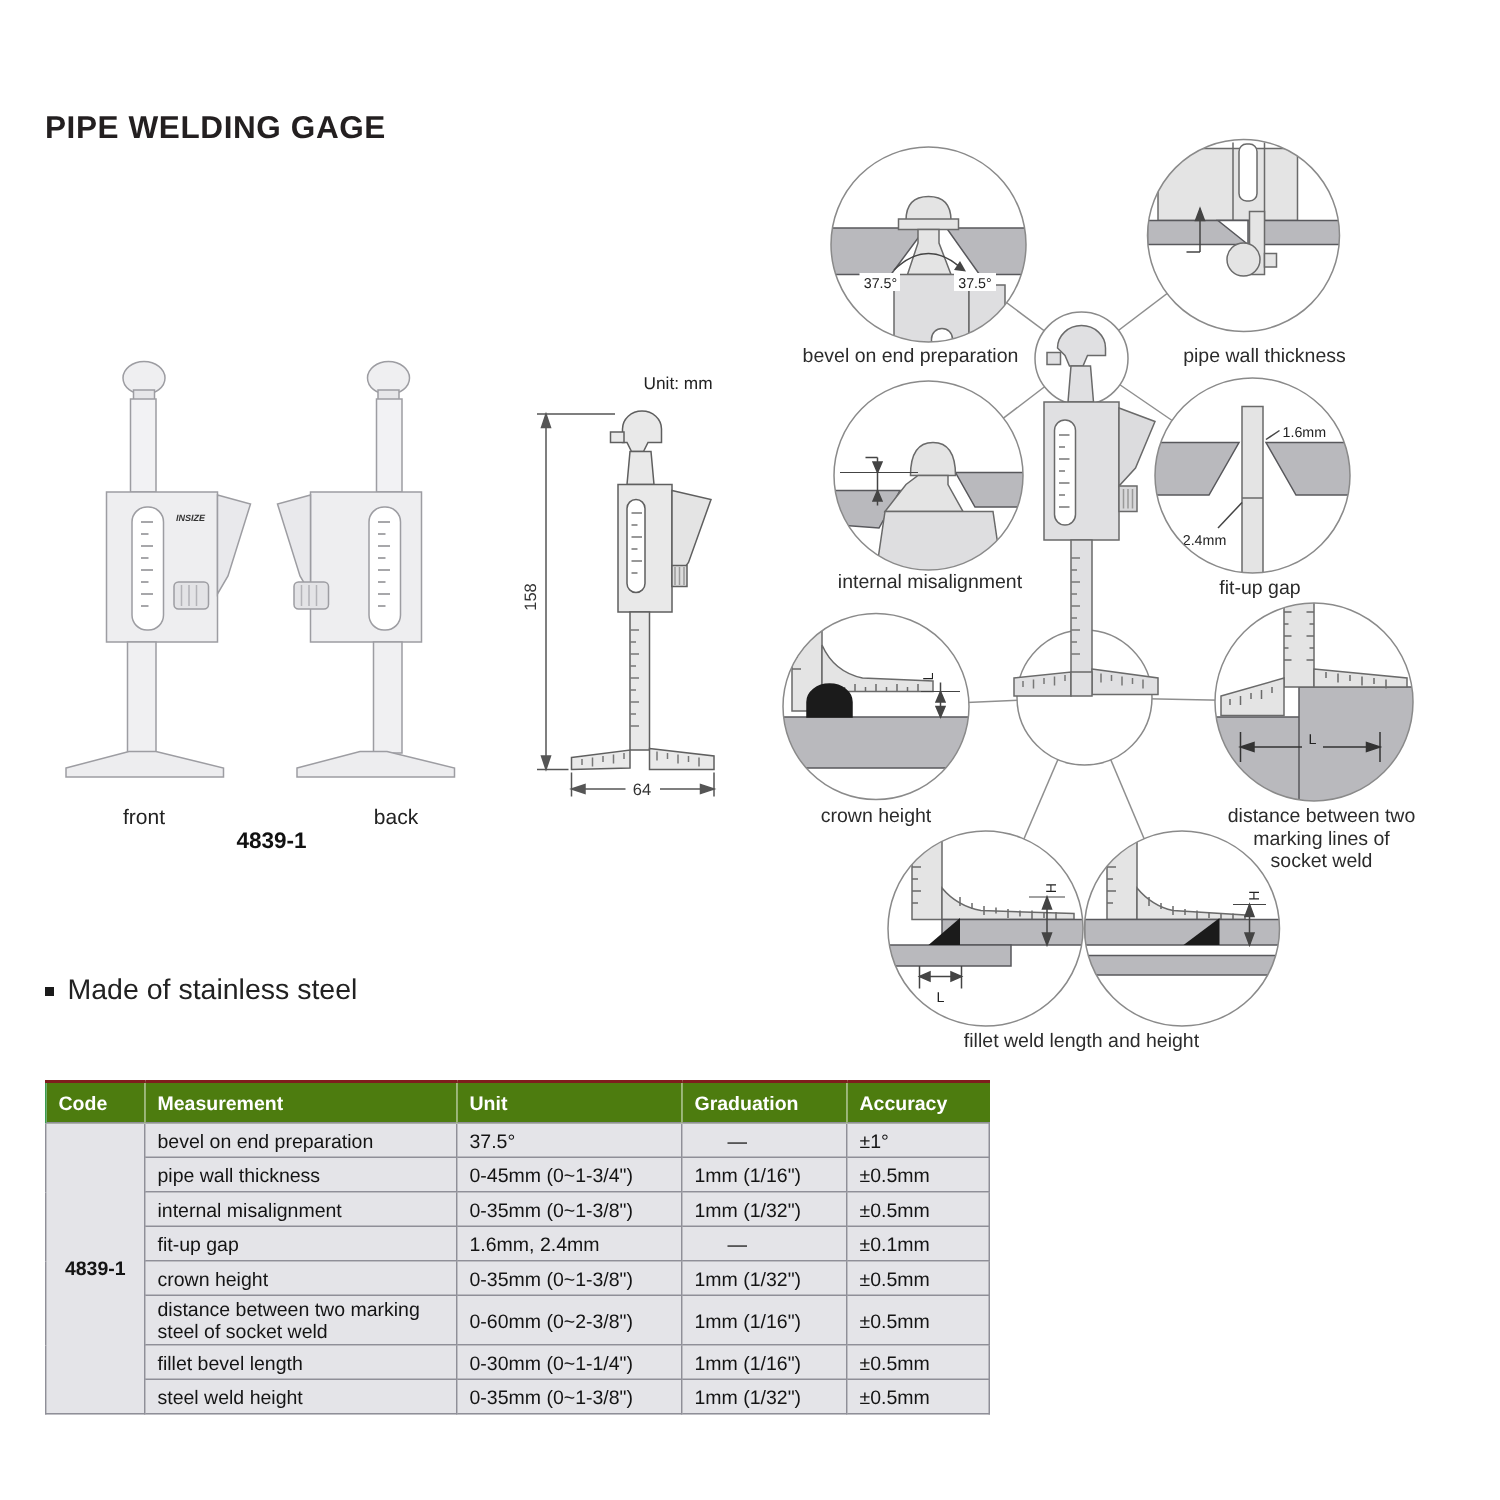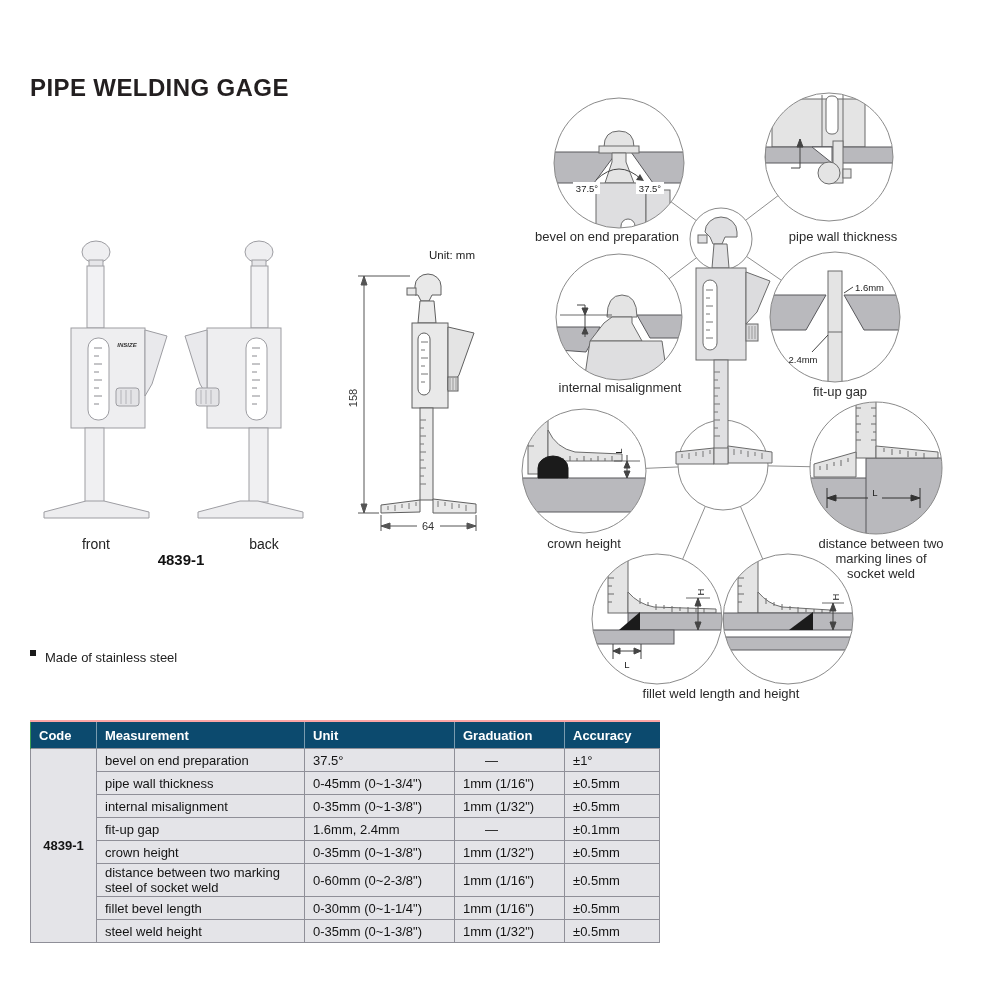--- a/index.html
+++ b/index.html
@@ -1,35 +1,35 @@
 <!DOCTYPE html>
 <html><head>
 <meta charset="utf-8">
 <style>
   html,body{margin:0;padding:0;}
   body{width:1000px;height:1000px;background:#ffffff;position:relative;
        font-family:"Liberation Sans", sans-serif;color:#1a1a1a;overflow:hidden;}
-  .page-title{position:absolute;left:30px;top:74px;font-size:24px;font-weight:bold;
+  .page-title{position:absolute;left:30px;top:74px;font-size:21px;font-weight:bold;
        color:#231f20;letter-spacing:.4px;}
-  .feature{position:absolute;left:30px;top:650px;font-size:13px;color:#222;
-       display:flex;}
+  .feature{position:absolute;left:30px;top:650px;font-size:19px;color:#222;
+       display:flex;align-items:center;}
   .feature .sq{width:6px;height:6px;background:#1a1a1a;display:inline-block;margin-right:9px;}
   svg text{font-family:"Liberation Sans", sans-serif;}
   .dlabel{font-size:13px;fill:#2b2b2b;}
   .photolabel{font-size:14px;fill:#222;}
   .codelabel{font-size:15px;font-weight:bold;fill:#111;}
   .dimtext{font-size:11px;fill:#333;}
   .smalldim{font-size:9.5px;fill:#222;}
   .unit{font-size:11.5px;fill:#222;}
   .logo{font-size:6px;font-weight:bold;font-style:italic;fill:#333;}
 
   table.spec{position:absolute;left:30px;top:720px;border-collapse:collapse;
        font-size:13px;table-layout:fixed;width:629px;}
-  table.spec th{background:#0c4a6e;color:#fff;font-weight:bold;text-align:left;
-       padding:3px 8px;border-top:2px solid #fca5a5;border-left:1px solid rgba(255,255,255,.45);
+  table.spec th{background:#4d7c0f;color:#fff;font-weight:bold;text-align:left;
+       padding:3px 8px;border-top:2px solid #7f1d1d;border-left:1px solid rgba(255,255,255,.45);
        height:20px;}
   table.spec th:first-child{border-left:1px solid #3a9b50;}
   table.spec td{background:#e4e4e8;border:1px solid #8f8f98;padding:1px 8px;height:20px;
        color:#141414;}
   table.spec td.code{font-weight:bold;text-align:center;}
   table.spec td.dash{padding-left:30px;}
 </style>
 </head>
 <body>
 

